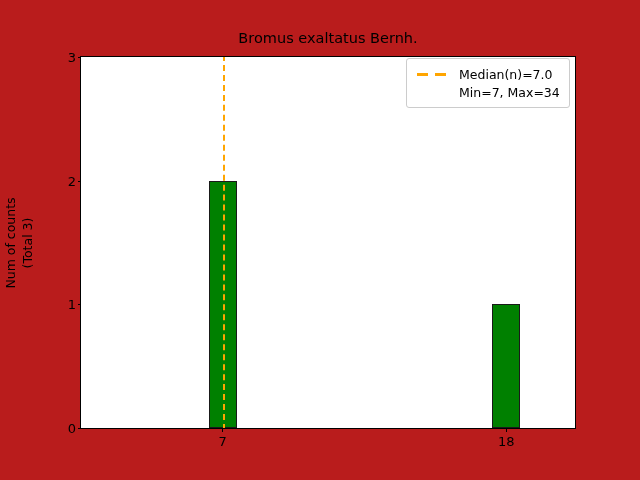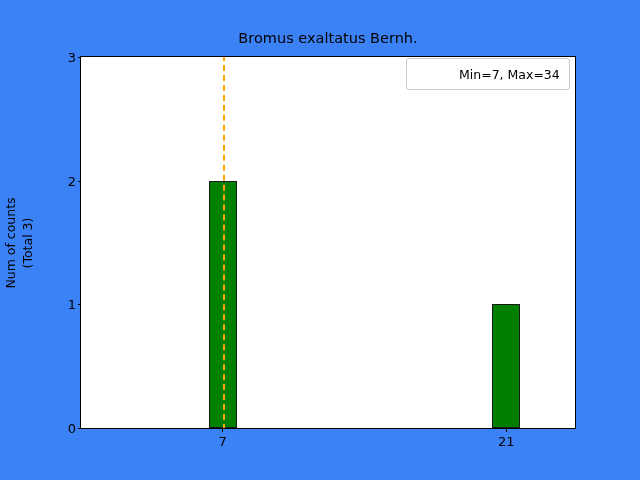--- a/index.html
+++ b/index.html
@@ -8,21 +8,21 @@
     background: #ffffff;
   }
   body {
     font-family: "DejaVu Sans", sans-serif;
     -webkit-font-smoothing: antialiased;
   }
   #figure {
     position: relative;
     width: 640px;
     height: 480px;
-    background: #3b82f6;
+    background: #b91c1c;
     overflow: hidden;
   }
 
   
   #chart-title {
     position: absolute;
     left: 80px;
     top: 30px;
     width: 496px;
     text-align: center;
@@ -223,25 +223,32 @@
       <div class="ytick-row" style="top: 0px;">
         <span class="ytick-mark"></span>
         <span class="ytick-label">3</span>
       </div>
       <div class="xtick-row" style="left: 141.721px;">
         <span class="xtick-mark"></span>
         <span class="xtick-label">7</span>
       </div>
       <div class="xtick-row" style="left: 425.164px;">
         <span class="xtick-mark"></span>
-        <span class="xtick-label">21</span>
+        <span class="xtick-label">18</span>
       </div>
     </div>
 
 
   <div id="legend">
+    <div class="legend-row">
+      <span class="legend-handle">
+        <span class="dash-seg a"></span>
+          <span class="dash-seg b"></span>
+      </span>
+      <span class="legend-label">Median(n)=7.0</span>
+    </div>
     <div class="legend-row">
       <span class="legend-handle"></span>
       <span class="legend-label">Min=7, Max=34</span>
     </div>
   </div>
 
 </div>
 
 </body></html>

